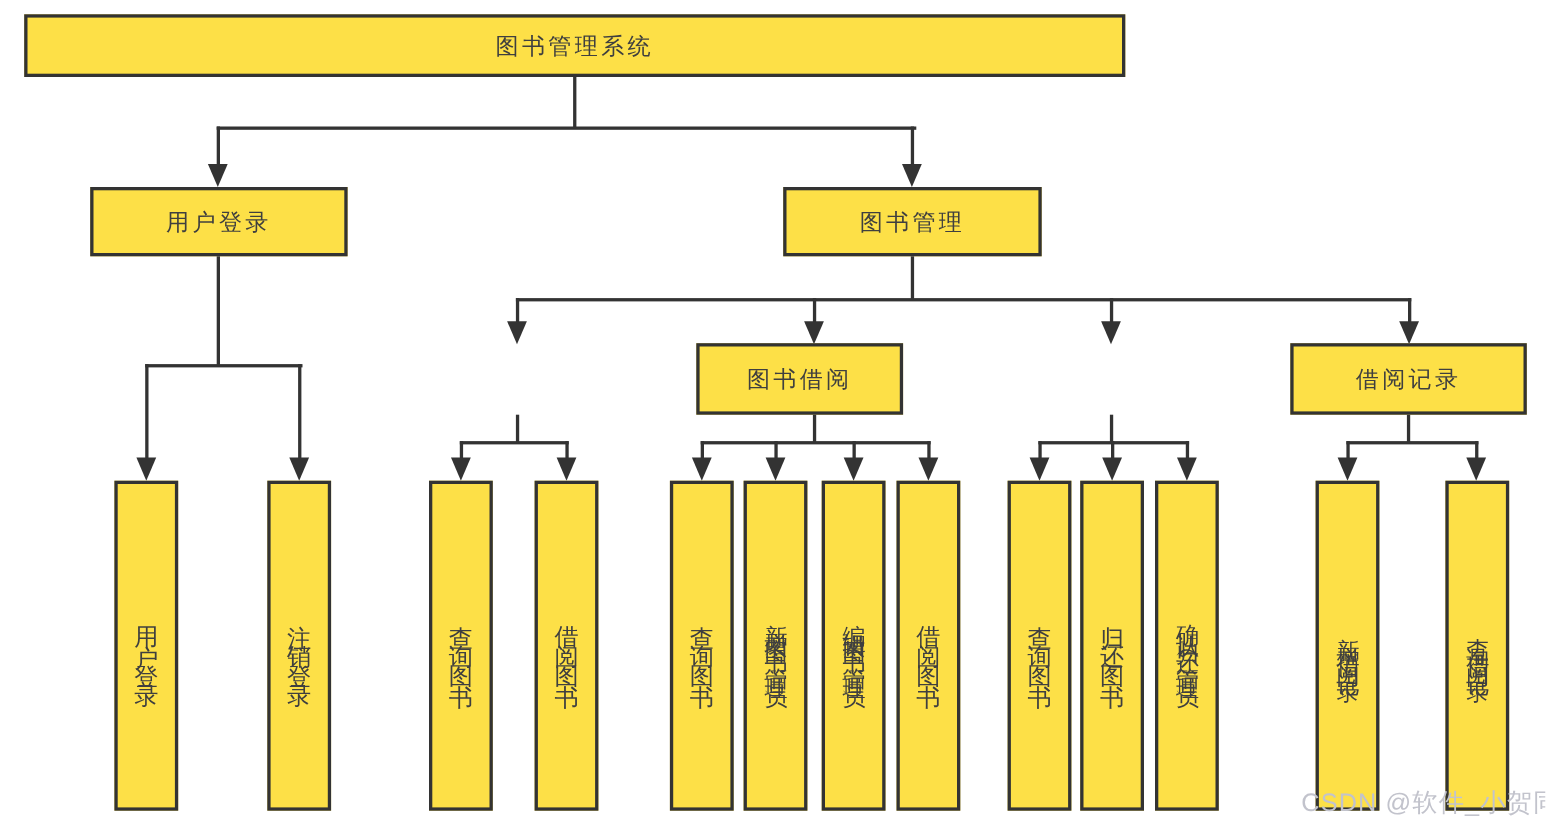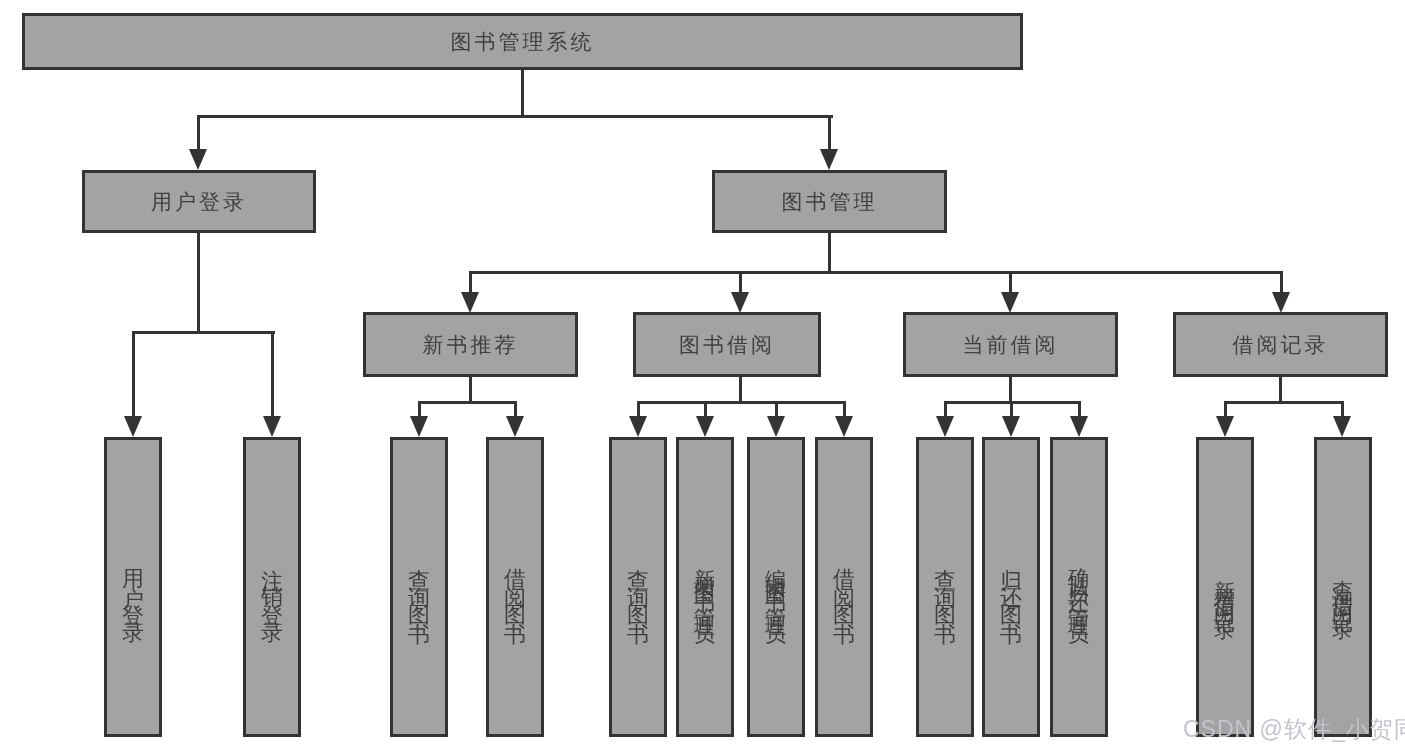--- a/index.html
+++ b/index.html
@@ -1,21 +1,21 @@
 <!DOCTYPE html>
 <html style="--line: #333333; --text: #3f3f3f; --bg: #ffffff; --wm: #c2c3cc;"><head>
 <meta charset="utf-8">
 <style>
   html,body{margin:0;padding:0;background:#fff;}
   .canvas{
     position:relative;width:1405px;height:747px;background:var(--bg,#fff);
     font-family:"Liberation Sans",sans-serif;overflow:hidden;
   }
   .box{
-    position:absolute;box-sizing:border-box;background:#a3a3a3;
+    position:absolute;box-sizing:border-box;background:#fde047;
     border:3px solid var(--line,#333);color:var(--text,#3f3f3f);
     display:flex;align-items:center;justify-content:center;
   }
   .hlabel{font-size:21px;letter-spacing:3px;white-space:nowrap;}
   .vlabel{
     writing-mode:vertical-rl;text-orientation:upright;
     font-size:22px;letter-spacing:18px;line-height:1;
   }
   .vlabel.long{font-size:21px;letter-spacing:8px;}
   .line{position:absolute;background:var(--line,#333);}
@@ -64,28 +64,22 @@
   <div class="line" style="left:469px;top:271px;width:814px;height:3px;"></div>
   <div class="line" style="left:469px;top:271px;width:3px;height:23px;"></div>
   <div class="arrowhead" style="left:461px;top:292px;"></div>
   <div class="line" style="left:739px;top:271px;width:3px;height:23px;"></div>
   <div class="arrowhead" style="left:731px;top:292px;"></div>
   <div class="line" style="left:1009px;top:271px;width:3px;height:23px;"></div>
   <div class="arrowhead" style="left:1001px;top:292px;"></div>
   <div class="line" style="left:1280px;top:271px;width:3px;height:23px;"></div>
   <div class="arrowhead" style="left:1272px;top:292px;"></div>
 
-  <div class="box" style="left:363px;top:312px;width:215px;height:65px;">
-    <span class="hlabel">新书推荐</span>
-  </div>
   <div class="box" style="left:633px;top:312px;width:188px;height:65px;">
     <span class="hlabel">图书借阅</span>
-  </div>
-  <div class="box" style="left:903px;top:312px;width:215px;height:65px;">
-    <span class="hlabel">当前借阅</span>
   </div>
   <div class="box" style="left:1173px;top:312px;width:215px;height:65px;">
     <span class="hlabel">借阅记录</span>
   </div>
 
   <div class="line" style="left:469px;top:377px;width:3px;height:26px;"></div>
   <div class="line" style="left:418px;top:401px;width:99px;height:3px;"></div>
   <div class="line" style="left:418px;top:401px;width:3px;height:17px;"></div>
   <div class="arrowhead" style="left:410px;top:416px;"></div>
   <div class="line" style="left:514px;top:401px;width:3px;height:17px;"></div>

